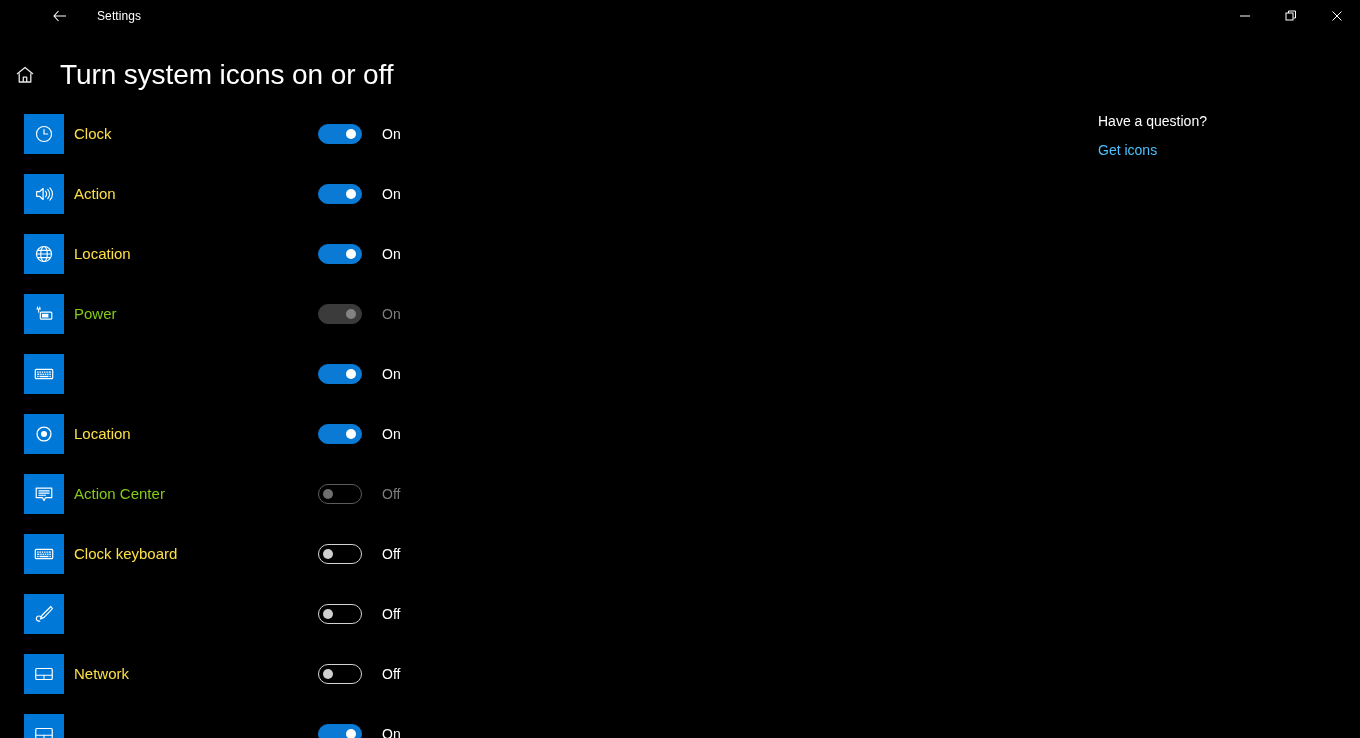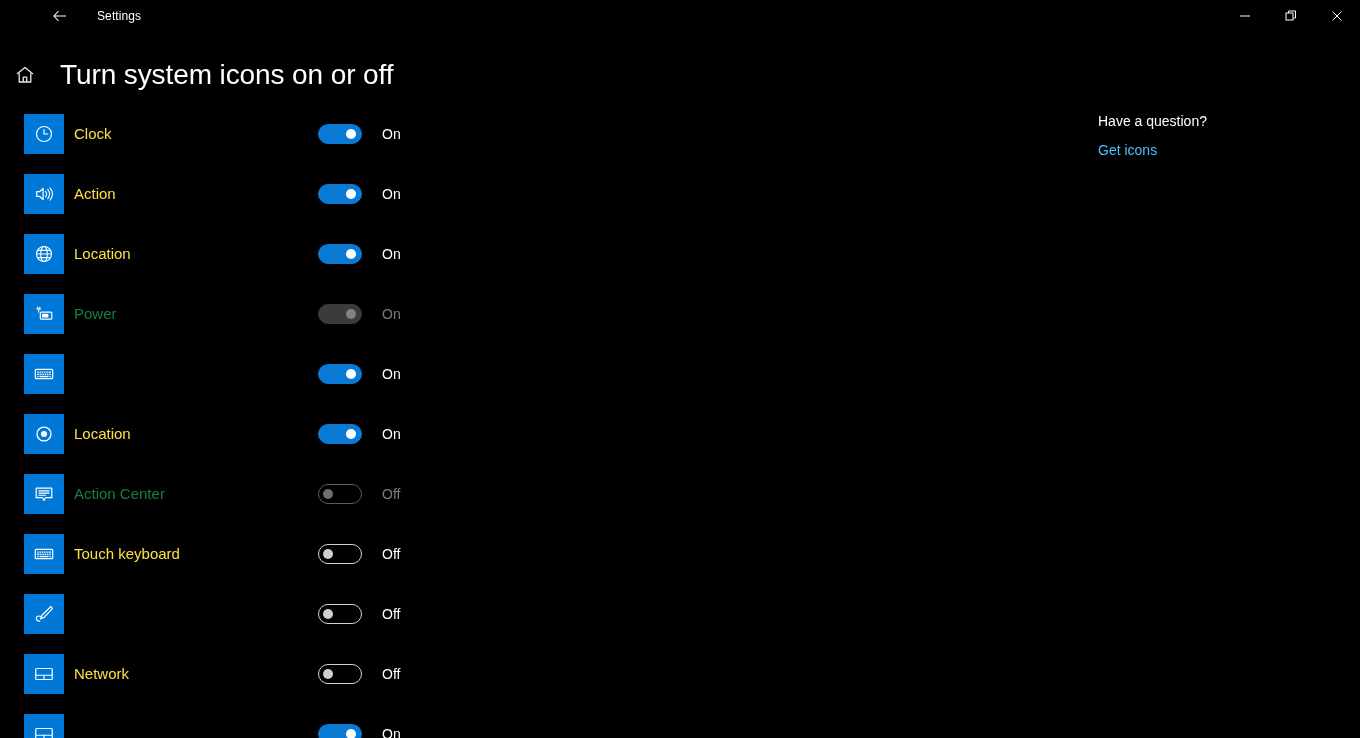--- a/index.html
+++ b/index.html
@@ -112,21 +112,21 @@
   .row-label {
     position: absolute;
     left: 74px;
     top: 0;
     height: 60px;
     line-height: 60px;
     font-size: 15px;
     color: #fde047;
     white-space: nowrap;
   }
-  .setting-row.disabled .row-label { color: #15803d; }
+  .setting-row.disabled .row-label { color: #84cc16; }
 
   
   .toggle-wrap {
     position: absolute;
     left: 318px;
     top: 0;
     height: 60px;
     display: flex;
     align-items: center;
   }
@@ -404,21 +404,21 @@
               <rect x="10.4" y="11.6" width="1.5" height="1.5"></rect>
               <rect x="12.9" y="11.6" width="1.5" height="1.5"></rect>
               <rect x="15.4" y="11.6" width="1.5" height="1.5"></rect>
               <rect x="17.9" y="11.6" width="1.5" height="1.5"></rect>
               <rect x="4.6" y="14" width="1.5" height="1.5"></rect>
               <rect x="7.1" y="14" width="9.8" height="1.5"></rect>
               <rect x="17.9" y="14" width="1.5" height="1.5"></rect>
             </g>
           </svg>
         </div>
-        <div class="row-label">Touch keyboard</div>
+        <div class="row-label">Clock keyboard</div>
         <div class="toggle-wrap">
           <div class="toggle off">
             <div class="knob"></div>
           </div>
           <div class="toggle-state">Off</div>
         </div>
       </div>
       <div class="setting-row">
         <div class="tile">
           <svg width="22" height="22" viewBox="0 0 24 24">

